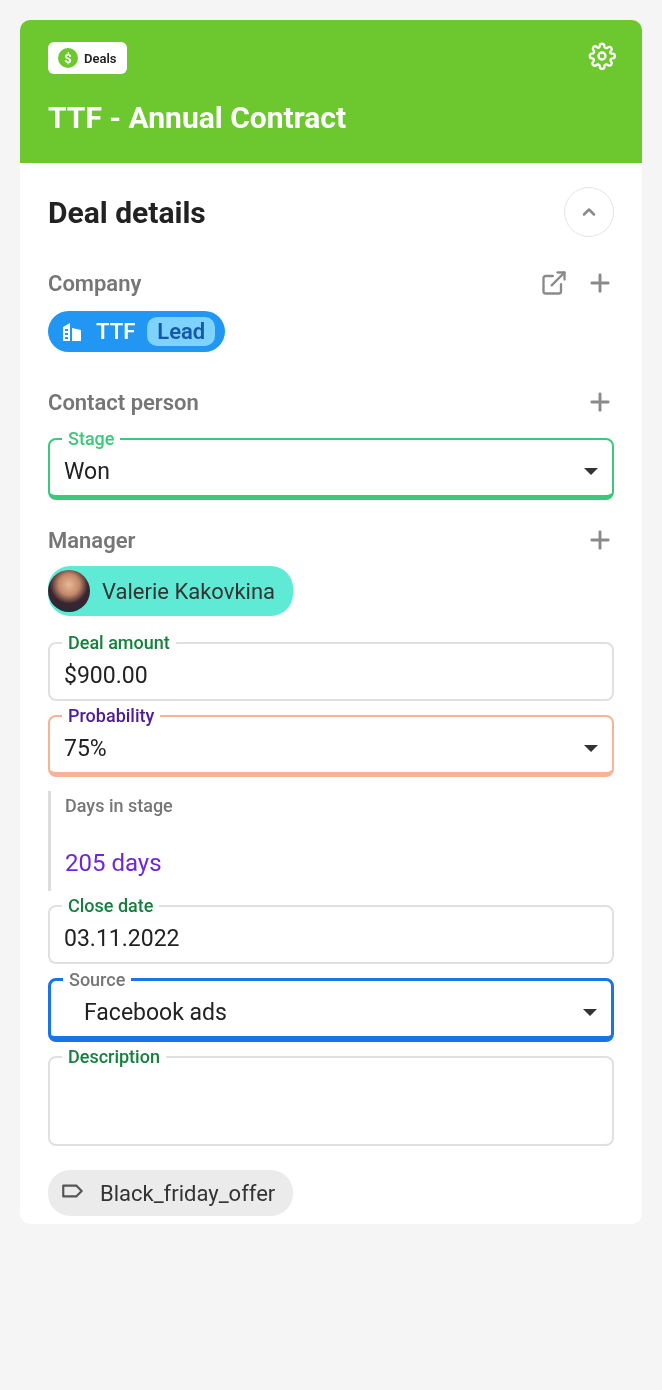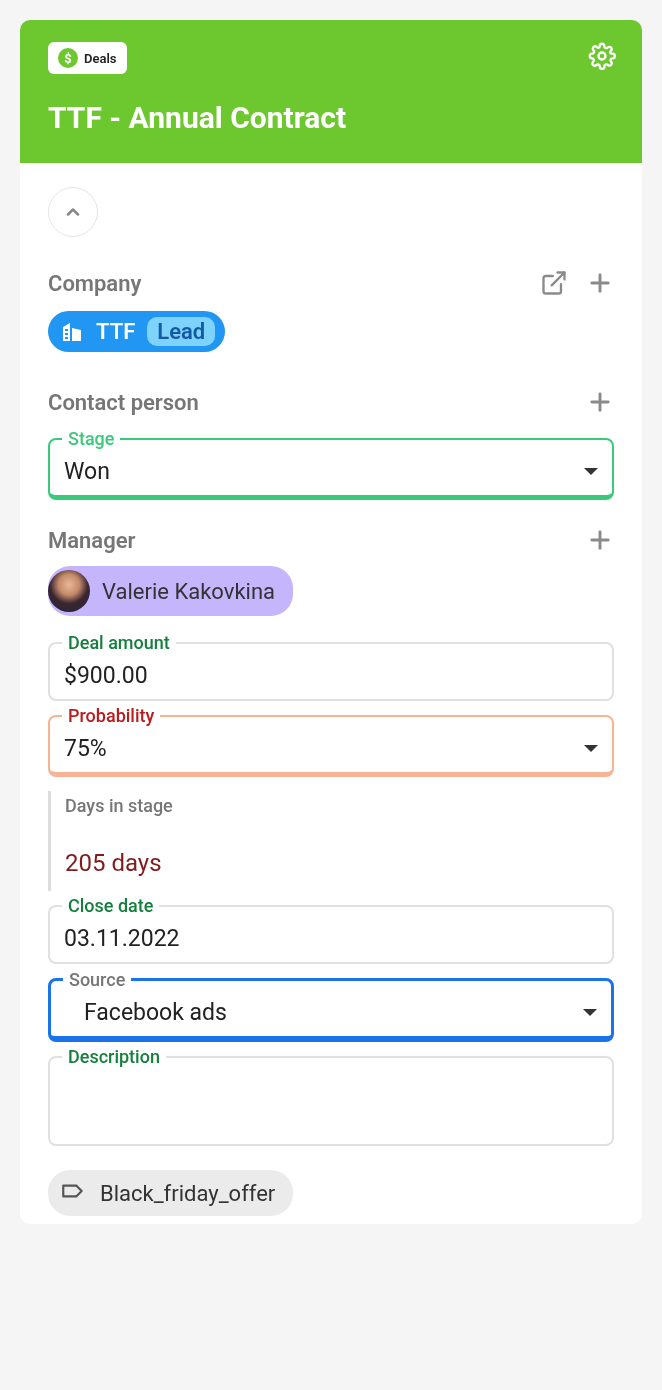--- a/index.html
+++ b/index.html
@@ -179,21 +179,21 @@
       border-bottom-width: 5px;
     }
     .fieldset.stage .fieldset-label {
       color: #3ac97a;
     }
     .fieldset.probability {
       border-color: #f7b394;
       border-bottom-width: 5px;
     }
     .fieldset.probability .fieldset-label {
-      color: #b91c1c;
+      color: #4c1d95;
     }
     .fieldset.source {
       border-color: #1a73e8;
       border-width: 3px;
       border-bottom-width: 6px;
       padding-left: 33px;
     }
     .fieldset.source .fieldset-label {
       color: #767676;
     }
@@ -221,26 +221,26 @@
       margin-bottom: 0px;
     }
     .days-label {
       font-size: 18px;
       color: #767676;
       font-weight: 500;
       margin-bottom: 33px;
     }
     .days-value {
       font-size: 24px;
-      color: #7f1d1d;
+      color: #6d28d9;
     }
     .manager-chip {
       display: inline-flex;
       align-items: center;
-      background: #c4b5fd;
+      background: #5eead4;
       border-radius: 22px;
       padding: 4px 18px 4px 4px;
       gap: 12px;
       margin-top: 4px;
       margin-bottom: 12px;
     }
     .avatar {
       width: 42px;
       height: 42px;
       border-radius: 50%;
@@ -284,20 +284,21 @@
       <svg viewBox="0 0 24 24" fill="none" stroke="currentColor" stroke-width="2">
         <circle cx="12" cy="12" r="3"></circle>
         <path d="M19.4 15a1.65 1.65 0 0 0 .33 1.82l.06.06a2 2 0 1 1-2.83 2.83l-.06-.06a1.65 1.65 0 0 0-1.82-.33 1.65 1.65 0 0 0-1 1.51V21a2 2 0 0 1-4 0v-.09a1.65 1.65 0 0 0-1-1.51 1.65 1.65 0 0 0-1.82.33l-.06.06a2 2 0 1 1-2.83-2.83l.06-.06A1.65 1.65 0 0 0 5.1 15a1.65 1.65 0 0 0-1.51-1H3.5a2 2 0 0 1 0-4h.09a1.65 1.65 0 0 0 1.51-1 1.65 1.65 0 0 0-.33-1.82l-.06-.06a2 2 0 1 1 2.83-2.83l.06.06A1.65 1.65 0 0 0 9 5.1a1.65 1.65 0 0 0 1-1.51V3.5a2 2 0 0 1 4 0v.09c0 .66.39 1.26 1 1.51a1.65 1.65 0 0 0 1.82-.33l.06-.06a2 2 0 1 1 2.83 2.83l-.06.06A1.65 1.65 0 0 0 18.9 9c.25.61.85 1 1.51 1H21a2 2 0 0 1 0 4h-.09a1.65 1.65 0 0 0-1.51 1z"></path>
       </svg>
     </span>
     <h1 class="header-title">TTF - Annual Contract</h1>
   </div>
 
   <div class="body">
     <div class="section-header">
+      <div class="section-title">Deal details</div>
       <div class="collapse-btn">
         <svg width="20" height="20" viewBox="0 0 24 24" fill="none" stroke="currentColor" stroke-width="3" stroke-linecap="round" stroke-linejoin="round">
           <polyline points="18 15 12 9 6 15"></polyline>
         </svg>
       </div>
     </div>
 
     <div class="field-row mb-section">
       <div class="field-header">
         <div class="field-label">Company</div>

